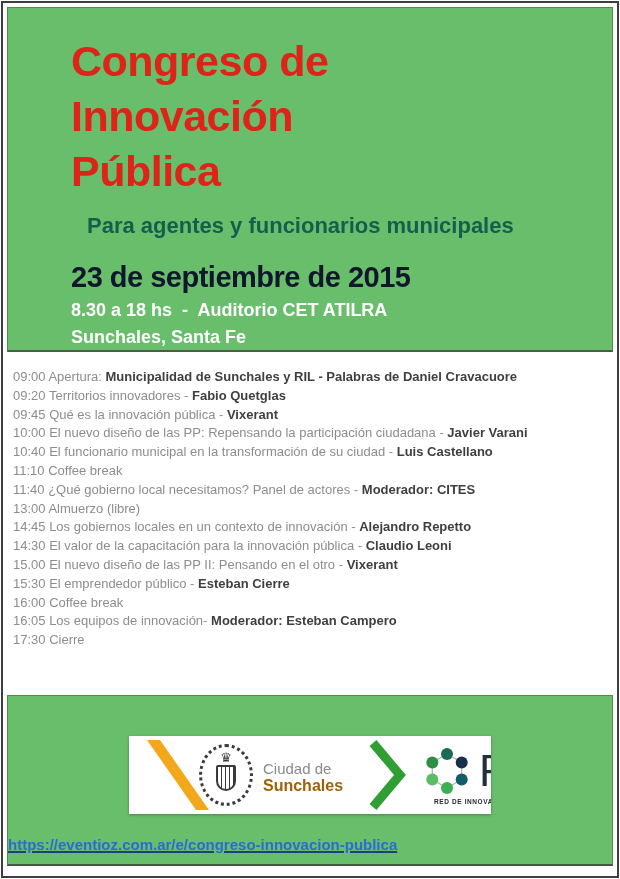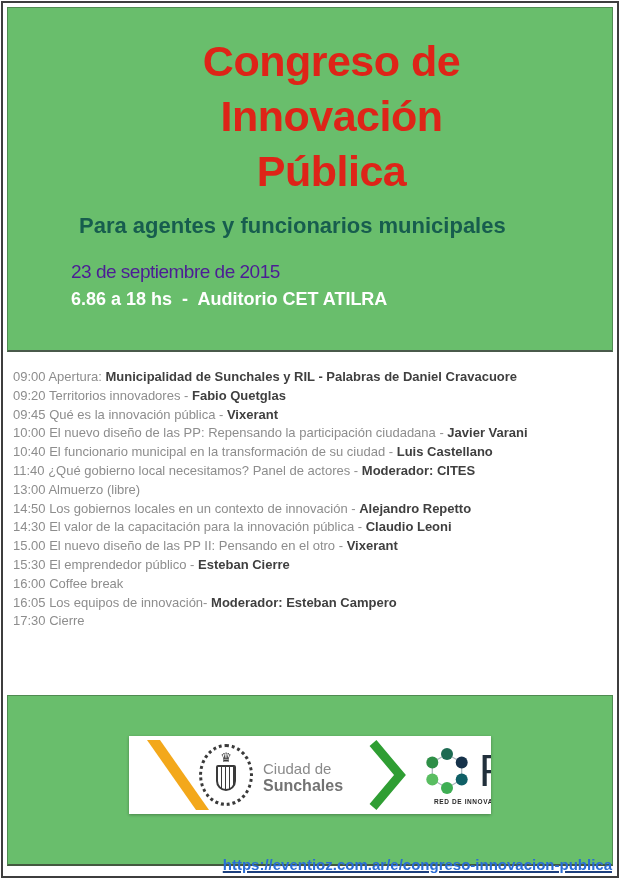--- a/index.html
+++ b/index.html
@@ -11,27 +11,27 @@
     position:absolute;inset:1px;border:2px solid #3e3e3e;pointer-events:none;z-index:5;
   }
   
   .top-panel{
     position:absolute;left:7px;top:7px;width:606px;height:345px;
     background:#69be6c;border:1px solid #4f8a51;border-bottom:2px solid #4a5a4b;
     box-sizing:border-box;padding:26px 20px 0 63px;
   }
   .poster-title{
     margin:0;color:#de2418;font-size:43px;line-height:55px;font-weight:bold;
-    white-space:pre-line;letter-spacing:-0.5px;text-align:center;
+    white-space:pre-line;letter-spacing:-0.5px;
   }
   .poster-subtitle{
-    margin:14px 0 0 8px;color:#175d4e;font-size:22px;font-weight:600;
+    margin:14px 0 0 16px;color:#175d4e;font-size:22px;font-weight:600;
   }
   .date-heading{
-    margin:22px 0 0 0;color:#4c1d95;font-size:19px;font-weight:normal;letter-spacing:-0.5px;
+    margin:22px 0 0 0;color:#0f172a;font-size:29px;font-weight:bold;letter-spacing:-0.5px;
   }
   .date-line{
     margin:6px 0 0 0;color:#ffffff;font-size:18px;font-weight:bold;white-space:pre-wrap;
   }
   
   .schedule{
     position:absolute;left:7px;top:352px;width:606px;height:417px;background:#ffffff;
     box-sizing:border-box;padding:16px 0 0 6px;
   }
   .sched-row{
@@ -62,62 +62,64 @@
     font-size:13px;color:#3a3a3a;line-height:13px;
   }
   .crest .shield{
     position:absolute;left:50%;top:18px;transform:translateX(-50%);
     width:20px;height:26px;border:2px solid #3a3a3a;border-radius:2px 2px 10px 10px;
     box-sizing:border-box;
     background:repeating-linear-gradient(90deg,#fff 0 3px,#3a3a3a 3px 4px);
   }
   .crest-text{line-height:1.1;margin-top:6px;}
   .crest-line1{color:#8a8a8a;font-size:15px;}
-  .crest-line2{color:#737373;font-size:16px;font-weight:bold;}
+  .crest-line2{color:#a16207;font-size:16px;font-weight:bold;}
   .chevron{margin-left:24px;flex:none;}
   .ril-group{margin-left:16px;display:flex;flex-direction:column;align-items:center;}
   .ril-row{display:flex;align-items:center;gap:6px;}
   .ril-name{
     font-size:44px;line-height:44px;font-weight:100;color:#22303c;letter-spacing:1px;
   }
   .ril-caption{
     margin-top:1px;font-size:6.5px;letter-spacing:0.6px;color:#2a2a2a;font-weight:bold;
     align-self:stretch;text-align:center;
   }
   
-  .footer-link-wrap{position:absolute;left:0;top:140px;width:100%;text-align:right;margin-top:20px;}
+  .footer-link-wrap{position:absolute;left:0;top:140px;width:100%;text-align:left;}
   .footer-link{
     color:#2a6cd5;font-size:15px;font-weight:bold;text-decoration:underline;
     text-decoration-color:#1c3f7d;text-decoration-thickness:2px;cursor:pointer;
   }
 </style>
 </head>
 <body>
 
 <div class="page">
   <div class="outer-frame"></div>
 
   <section class="top-panel">
     <h1 class="poster-title">Congreso de
 Innovación
 Pública</h1>
     <p class="poster-subtitle">Para agentes y funcionarios municipales</p>
     <p class="date-heading">23 de septiembre de 2015</p>
-    <p class="date-line">6.86 a 18 hs  -  Auditorio CET ATILRA</p>
+    <p class="date-line">8.30 a 18 hs  -  Auditorio CET ATILRA</p>
+    <p class="date-line">Sunchales, Santa Fe</p>
   </section>
 
   <section class="schedule">
       <div class="sched-row"><span>09:00 Apertura: </span><span class="sched-bold">Municipalidad de Sunchales y RIL - Palabras de Daniel Cravacuore</span></div>
       <div class="sched-row"><span>09:20 Territorios innovadores - </span><span class="sched-bold">Fabio Quetglas</span></div>
       <div class="sched-row"><span>09:45 Qué es la innovación pública - </span><span class="sched-bold">Vixerant</span></div>
       <div class="sched-row"><span>10:00 El nuevo diseño de las PP: Repensando la participación ciudadana - </span><span class="sched-bold">Javier Varani</span></div>
       <div class="sched-row"><span>10:40 El funcionario municipal en la transformación de su ciudad - </span><span class="sched-bold">Luis Castellano</span></div>
+      <div class="sched-row"><span>11:10 Coffee break</span></div>
       <div class="sched-row"><span>11:40 ¿Qué gobierno local necesitamos? Panel de actores - </span><span class="sched-bold">Moderador: CITES</span></div>
       <div class="sched-row"><span>13:00 Almuerzo (libre)</span></div>
-      <div class="sched-row"><span>14:50 Los gobiernos locales en un contexto de innovación - </span><span class="sched-bold">Alejandro Repetto</span></div>
+      <div class="sched-row"><span>14:45 Los gobiernos locales en un contexto de innovación - </span><span class="sched-bold">Alejandro Repetto</span></div>
       <div class="sched-row"><span>14:30 El valor de la capacitación para la innovación pública - </span><span class="sched-bold">Claudio Leoni</span></div>
       <div class="sched-row"><span>15.00 El nuevo diseño de las PP II: Pensando en el otro - </span><span class="sched-bold">Vixerant</span></div>
       <div class="sched-row"><span>15:30 El emprendedor público - </span><span class="sched-bold">Esteban Cierre</span></div>
       <div class="sched-row"><span>16:00 Coffee break</span></div>
       <div class="sched-row"><span>16:05 Los equipos de innovación- </span><span class="sched-bold">Moderador: Esteban Campero</span></div>
       <div class="sched-row"><span>17:30 Cierre</span></div>
     </section>
 
   <section class="bottom-panel">
     <div class="logo-strip">

